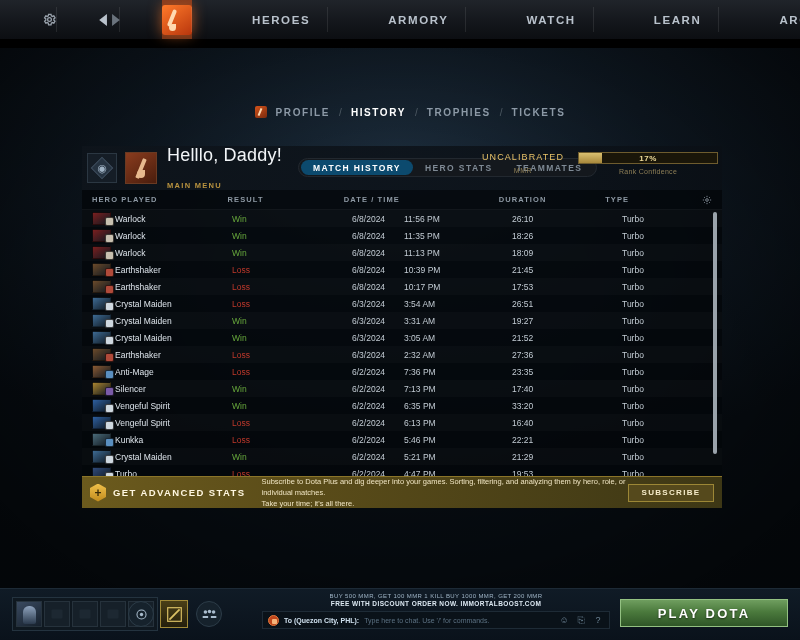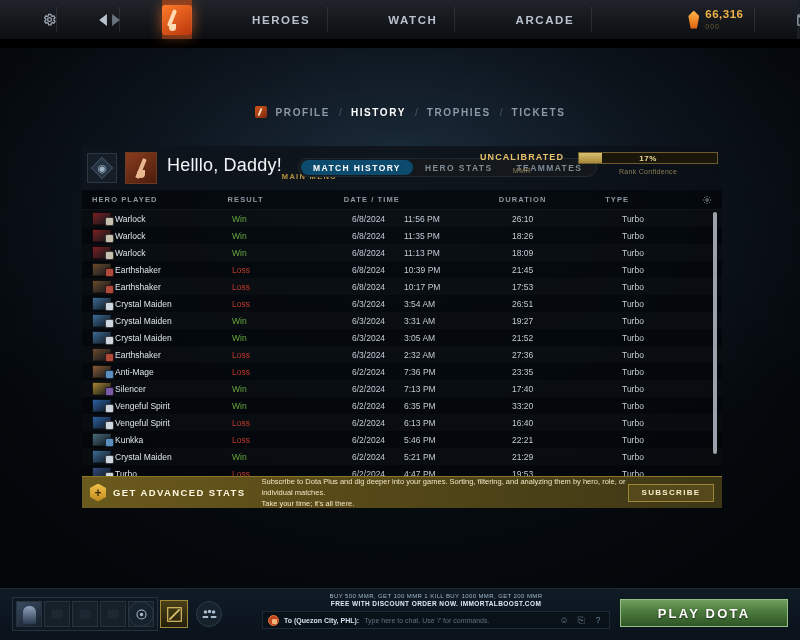--- a/index.html
+++ b/index.html
@@ -146,42 +146,42 @@
     position: relative;
   }
   .avatar::before {
     content:""; position:absolute; left:13px; top:5px; width:4px; height:21px;
     background: #e8b98e; transform: rotate(22deg); border-radius:1px;
   }
   .avatar::after {
     content:""; position:absolute; left:11px; bottom:5px; width:8px; height:8px;
     background:#e8b98e; border-radius: 50% 0 50% 50%;
   }
-  .pname-wrap { margin-left: 10px; display: flex; flex-direction: row; justify-content: flex-start; }
+  .pname-wrap { margin-left: 10px; display: flex; flex-direction: column; justify-content: flex-start; }
   .pname { color: #f2f5f8; font-size: 18px; font-weight: normal; letter-spacing: .2px; line-height: 1.1; }
   .psub { color: #b9933f; font-size: 7.5px; letter-spacing: 1.3px; font-weight: bold; margin-top: 16px; }
   .tabs {
     position: absolute; left: 216px; top: 12px;
     display: flex; align-items: center;
     background: #14181d; border-radius: 11px; height: 19px;
     padding: 0 2px;
     border: 1px solid #22282f;
   }
   .tab {
     font-size: 8.5px; letter-spacing: 1.4px; font-weight: bold;
     color: #7f8a95; padding: 0 12px; height: 15px;
     display: flex; align-items: center; border-radius: 9px;
   }
   .tab.active { background: #0c4a6e; color: #ffffff; }
   .mmrbox {
     position: absolute; right: 4px; top: 6px;
     display: flex; align-items: flex-start; gap: 14px;
   }
   .mmr-col { display: flex; flex-direction: column; align-items: center; }
-  .mmr-val { color: #e8c268; font-size: 9px; font-weight: bold; letter-spacing: 1.1px; }
+  .mmr-val { color: #e8c268; font-size: 9px; font-weight: normal; letter-spacing: 1.1px; }
   .mmr-lbl { color: #8e7f56; font-size: 7px; letter-spacing: .6px; margin-top: 5px; }
   .conf-col { display: flex; flex-direction: column; align-items: center; }
   .conf-bar {
     width: 140px; height: 12px;
     border: 1px solid #6e5c2e; background: #1a1609;
     display: flex; align-items: flex-end; position: relative;
   }
   .conf-fill {
     position: absolute; left: 0; top: 0; bottom: 0; width: 17%;
     background: linear-gradient(#d9c070,#a8893c);
@@ -363,21 +363,23 @@
           <polygon points="9,0 9,14 0,7" fill="#b9c2cc"></polygon>
         </svg>
       <svg width="9" height="12" viewBox="0 0 10 14">
           <polygon points="1,0 1,14 10,7" fill="#6a737d"></polygon>
         </svg>
     </div>
     <div class="nv nv-logo sep">
       <div class="logoglyph"></div>
     </div>
     <div class="nv nv-item sep">HEROES</div>
+    <div class="nv nv-item sep">ARMORY</div>
     <div class="nv nv-item sep">WATCH</div>
+    <div class="nv nv-item sep">LEARN</div>
     <div class="nv nv-item sep">ARCADE</div>
     <div class="nv nv-spacer"></div>
     <div class="nv nv-shards sep">
       <div class="shard-gem"></div>
       <div class="shard-txt">
         <div class="shard-num">66,316</div>
         <div class="shard-sub">000</div>
       </div>
     </div>
     <div class="nv nv-btn mail sep">

